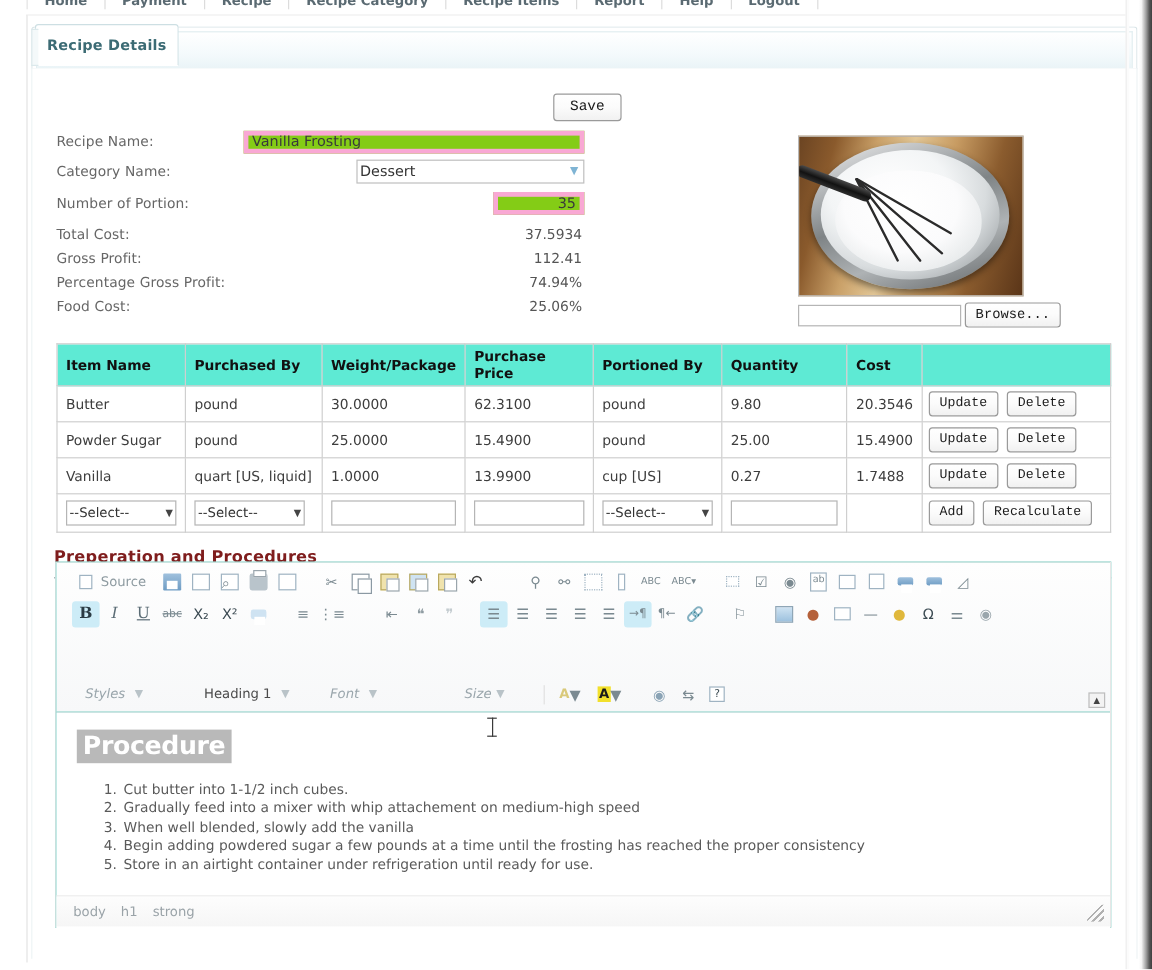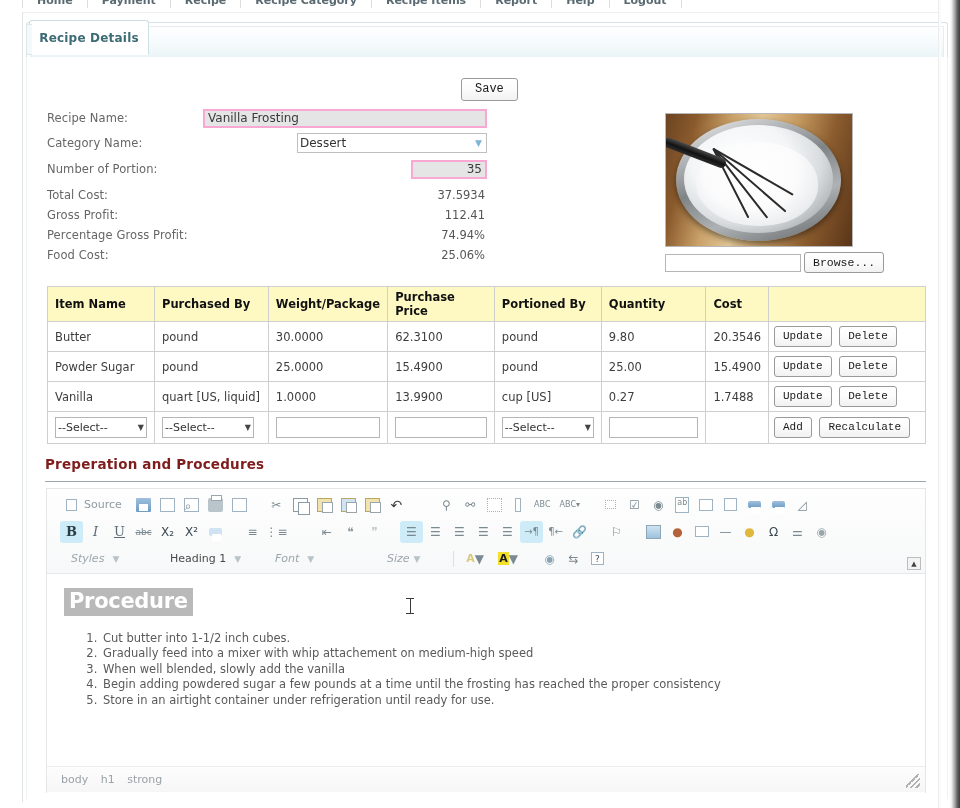--- a/index.html
+++ b/index.html
@@ -123,21 +123,21 @@
     height: 20px; margin-bottom: 0;
   }
   .flabel {
     width: 152px; flex: 0 0 152px;
     font-size: 11.5px; color: #666; letter-spacing: .1px;
   }
   .fvalue-wrap { flex: 1; display: flex; justify-content: flex-end; }
   .ftext {
     font-family: "DejaVu Sans", "Liberation Sans", sans-serif;
     font-size: 12px; color: #3a3a3a;
-    border: 2px solid #f9a8d4; background: #e5e5e5;
+    border: 4px solid #f9a8d4; background: #84cc16;
     height: 19px; line-height: 17px;
     padding: 0 3px; outline: none;
   }
   .in-name  { width: 284px; }
   .in-price { width: 76px; text-align: right; }
   .in-port  { width: 76px; text-align: right; }
   .sel {
     width: 190px; height: 20px;
     font-family: "DejaVu Sans", "Liberation Sans", sans-serif;
     font-size: 12px; color: #333;
@@ -223,21 +223,21 @@
     font-size: 11.5px;
     color: #3d3d3d;
     padding: 5px 7px;
     text-align: left;
     vertical-align: middle;
     height: 30px;
   }
   table.items th {
     font-weight: bold; color: #111; font-size: 11.5px;
     height: 24px; padding: 3px 7px;
-    background: #fef9c3;
+    background: #5eead4;
   }
   table.items td.actions { padding: 3px 5px; white-space: nowrap; }
   table.items td.actions .btn { margin-right: 4px; font-size: 11px; padding: 2px 8px; }
   .c-item { width: 100px; } .c-purch { width: 115px; }
   .c-wpk { width: 118px; }  .c-pprice { width: 112px; }
   .c-port { width: 104px; } .c-qty { width: 110px; }
   .c-cost { width: 62px; }  .c-act { width: 158px; }
 
   .mini-sel {
     width: 92px; height: 21px;
@@ -258,21 +258,21 @@
     font-size: 13.5px; font-weight: bold; color: #7f1d1d;
     letter-spacing: .2px;
   }
   .sec-rule {
     position: absolute; top: 481px; left: 45px;
     width: 881px; height: 1px; background: #9aa7ab;
   }
 
   
   .ck {
-    position: absolute; top: 488px; left: 46px;
+    position: absolute; top: 468px; left: 46px;
     width: 880px; height: 305px;
     background: #14b8a6;
     border: 1px solid #e6e6e6;
   }
   .ck-toolbar {
     position: relative;
     background: linear-gradient(to bottom,#fefefe,#f7f8f9);
     border-bottom: 1px solid #e8e8e8;
     padding: 2px 0 1px 0;
   }
@@ -717,21 +717,21 @@
         <div class="tb-item">
             <span class="g doc" style="width:14px;height:11px;"></span>
           </div>
         <div class="tb-item">—</div>
         <div class="tb-item" style="color:#e0b83c;">●</div>
         <div class="tb-item" style="color:#3b4a52;">Ω</div>
         <div class="tb-item">⚌</div>
         <div class="tb-item" style="color:#9aa6ac;">◉</div>
       </div>
 
-      <div class="tb-row" style="padding-left:22px;">
+      <div class="tb-row" style="padding-left:22px;margin-top:40px;">
         <div class="tb-combo" style="width:92px;">
           <span class="cb-label">Styles</span>
           <span class="cb-arrow">▼</span>
         </div>
         <div class="tb-combo" style="width:98px;">
           <span class="cb-label solid">Heading 1</span>
           <span class="cb-arrow">▼</span>
         </div>
         <div class="tb-combo" style="width:105px;">
           <span class="cb-label">Font</span>

